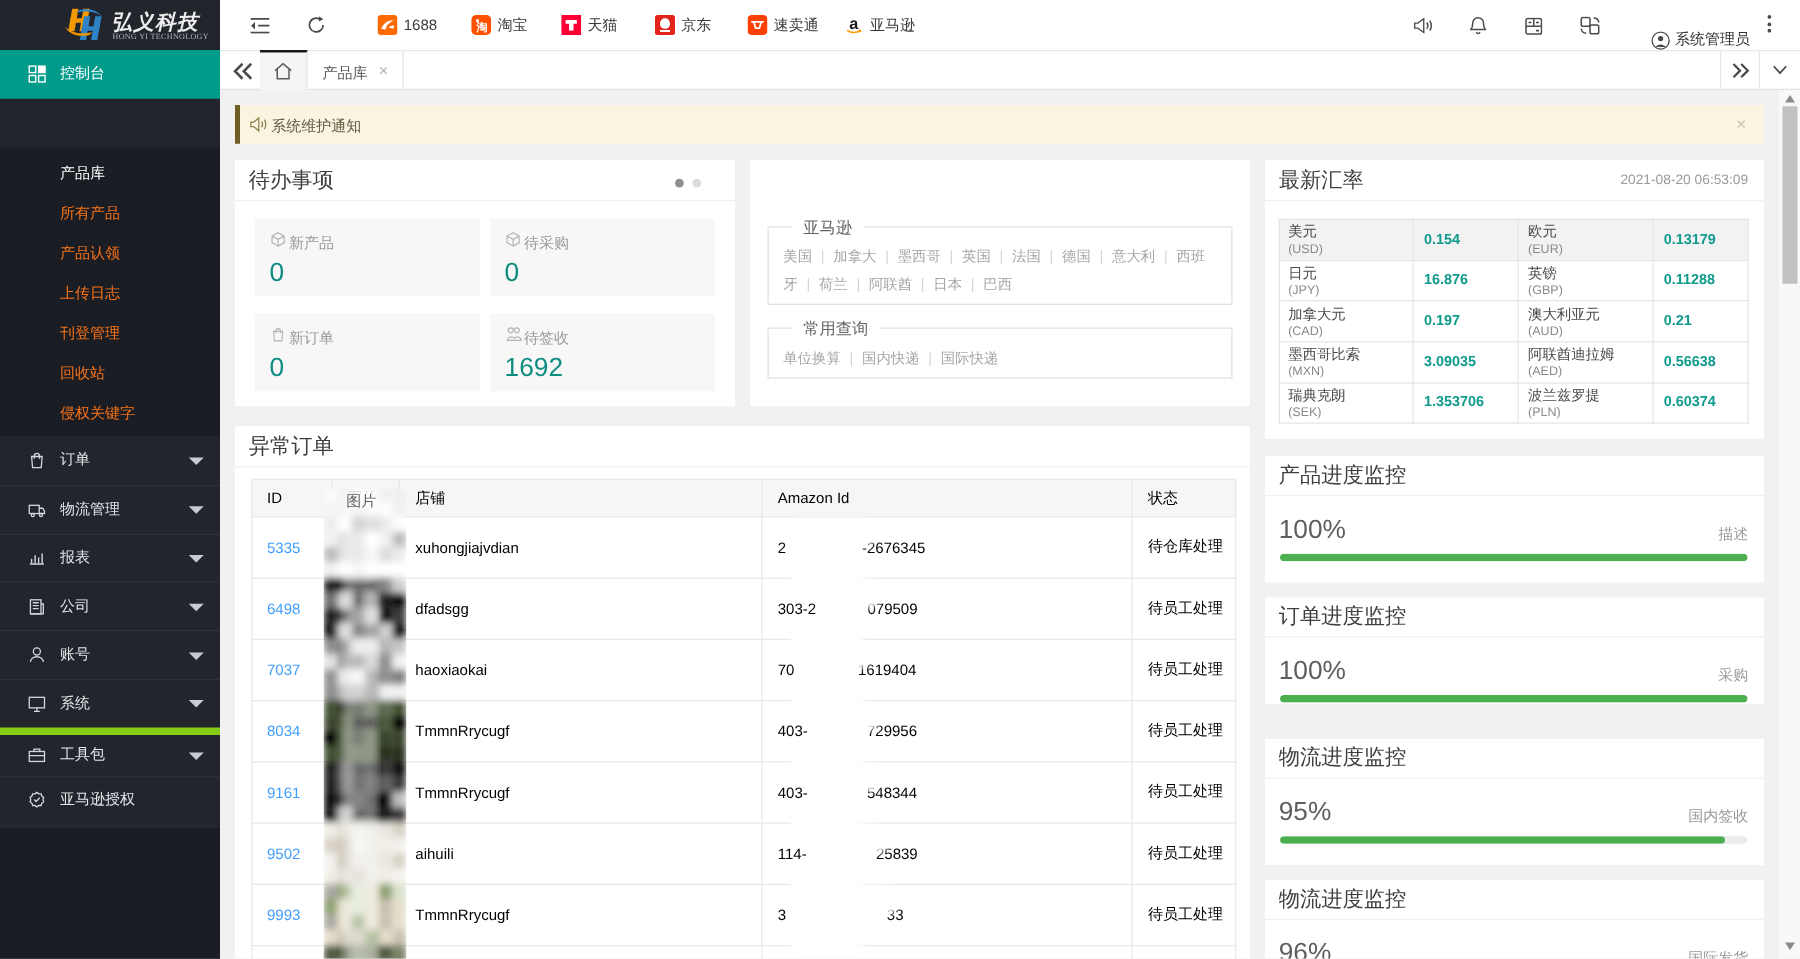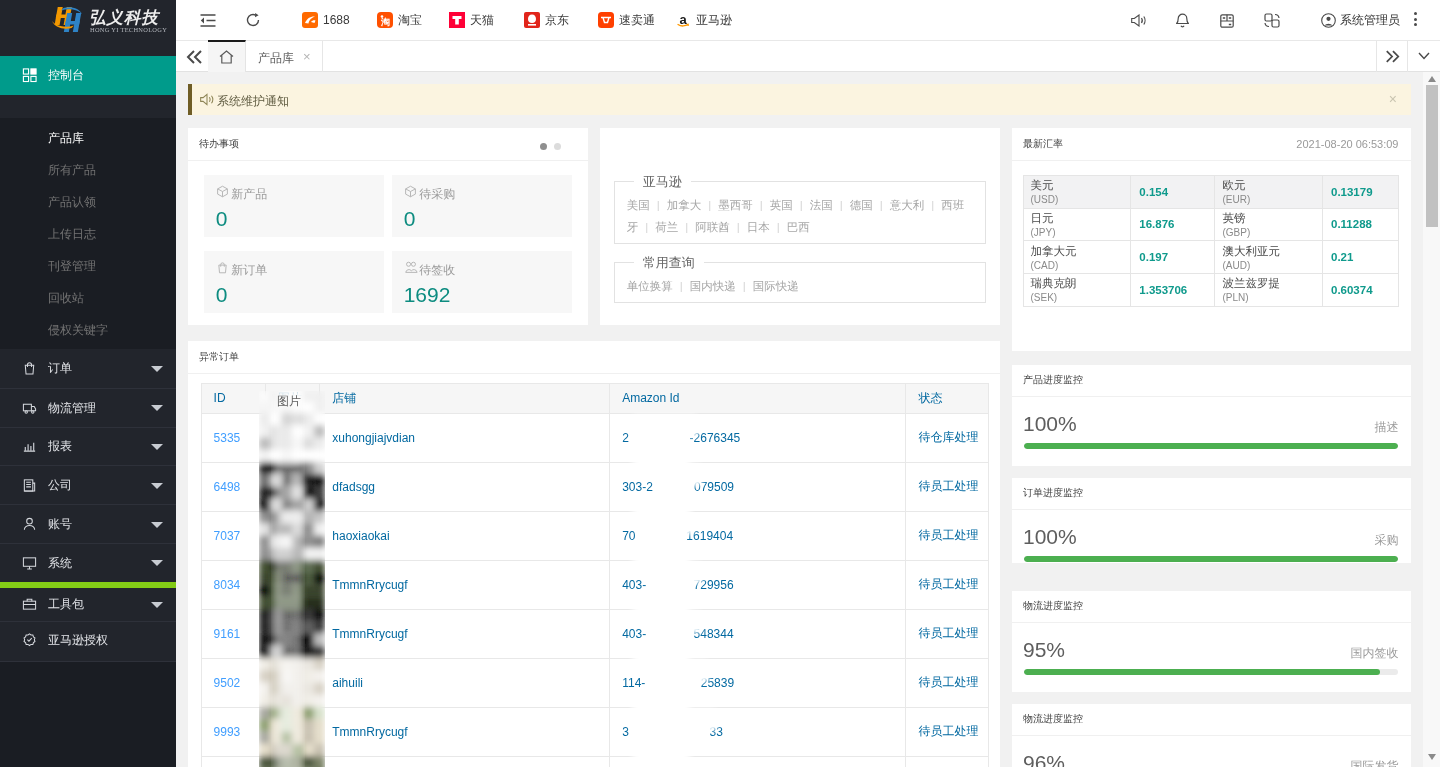--- a/index.html
+++ b/index.html
@@ -6,30 +6,30 @@
 html,body{width:1440px;height:767px;overflow:hidden;font-family:"Liberation Sans",sans-serif;background:#f1f1f1;}
 .abs{position:absolute;}
 #stage{position:relative;width:1440px;height:767px;}
 
 #sidebar{position:absolute;left:0;top:0;width:176px;height:767px;background:#22252c;}
 .mi{position:absolute;left:0;width:176px;color:#e2e4e8;font-size:12px;}
 .mi .txt{position:absolute;left:48px;top:50%;transform:translateY(-50%);}
 .mi .ic{position:absolute;left:22px;top:50%;transform:translateY(-50%);width:15px;height:15px;}
 .mi .arr{position:absolute;right:13px;top:50%;margin-top:-2.5px;width:0;height:0;border-left:6px solid transparent;border-right:6px solid transparent;border-top:6px solid #c8ccd2;}
 .mi .arrup{position:absolute;right:13px;top:50%;margin-top:-3.5px;width:0;height:0;border-left:6px solid transparent;border-right:6px solid transparent;border-bottom:6px solid #ffffff;}
-.smi{position:absolute;left:48px;color:#737373;font-size:12px;}
+.smi{position:absolute;left:48px;color:#f97316;font-size:12px;}
 
 #topbar{position:absolute;left:176px;top:0;width:1264px;height:40px;background:#fff;}
 .tbit{position:absolute;top:0;height:40px;display:flex;align-items:center;font-size:12px;color:#3a3a3a;padding-left:12px;}
 
 #tabbar{position:absolute;left:176px;top:40px;width:1264px;height:32px;background:#fff;border-bottom:1px solid #e2e2e2;border-top:1px solid #e8e8e8;}
 
 .card{position:absolute;background:#fff;}
 .chead{position:absolute;left:0;top:0;right:0;height:33px;border-bottom:1px solid #f0f0f0;}
-.ctitle{position:absolute;left:11px;top:50%;transform:translateY(-50%);font-size:10px;color:#3f3f3f;}
+.ctitle{position:absolute;left:11px;top:50%;transform:translateY(-50%);font-size:17px;color:#3f3f3f;}
 
 .sbox{position:absolute;width:180px;height:62px;background:#f7f7f7;}
 .sbox .lb{position:absolute;left:27.5px;top:11px;font-size:12px;color:#9a9a9a;}
 .sbox .num{position:absolute;left:12px;top:32px;font-size:21px;color:#0d8c80;}
 
 .fset{position:absolute;border:1px solid #e2e2e2;}
 .legend{position:absolute;top:-8px;left:19px;background:#fff;padding:0 9px;font-size:13px;color:#666;line-height:15px;}
 .lnk{color:#a6a6a6;font-size:11.5px;}
 .sep{color:#d4d4d4;margin:0 7px;}
 
@@ -38,21 +38,21 @@
 .rt .nm{padding-left:7px;}
 .rt .nm .cd{font-size:10px;color:#8a8a8a;display:block;margin-top:1px;}
 .rt .vl{padding-left:8px;color:#0f9a8c;font-weight:bold;}
 
 .pcard .pct{position:absolute;left:11px;top:47px;font-size:21px;color:#5e5e5e;}
 .pcard .plb{position:absolute;right:12.5px;top:54px;font-size:12px;color:#9a9a9a;}
 .pbar{position:absolute;left:11.5px;top:78px;width:374.8px;height:6px;border-radius:3px;background:#ebebeb;overflow:hidden;}
 .pbar .fill{position:absolute;left:0;top:0;height:6px;background:#4caf50;border-radius:3px;}
 
 .ot{position:absolute;border-collapse:collapse;table-layout:fixed;}
-.ot td,.ot th{border:1px solid #e8e8e8;font-size:12px;font-weight:normal;text-align:left;padding:0 0 0 12px;color:#0369a1;}
+.ot td,.ot th{border:1px solid #e8e8e8;font-size:12px;font-weight:normal;text-align:left;padding:0 0 0 12px;color:#000000;}
 .ot th{background:#f6f6f6;height:30px;}
 .ot td{height:49px;}
 .ot .idl{color:#409eff;}
 .ot td.aid{position:relative;}
 .ot td.aid .abs{top:50%;transform:translateY(-50%);}
 svg{display:block;}
 </style>
 </head>
 <body>
 <div id="stage">
@@ -67,21 +67,21 @@
         <rect x="41.5" y="13" width="5" height="19" fill="#2e83c6"></rect>
             <rect x="50.5" y="13" width="5" height="19" fill="#2e83c6"></rect>
             <rect x="41.5" y="21" width="14" height="3.6" fill="#2e83c6"></rect>
       </g>
       <path d="M24 21 C28 26.5 38 28 46 25.5 L43.5 28 C35 30 27 27.5 24 21 Z" fill="#f39800"></path>
       <path d="M54 14 C50 9.5 41 8 33 10.5 L35.5 8 C44 6 51.5 9 54 14 Z" fill="#2e83c6"></path>
       <text x="61" y="23" font-size="16.5" fill="#ededed" font-family="Liberation Serif,serif" font-style="italic" font-weight="bold" letter-spacing="1">弘义科技</text>
       <text x="62" y="31.5" font-size="6.4" fill="#b4b8be" font-family="Liberation Serif,serif" letter-spacing="0.3">HONG YI TECHNOLOGY</text>
     </svg>
   </div>
-  <div class="mi" style="top:56px;height:38.5px;background:#009b8b;color:#fff;">
+  <div class="mi" style="top:40px;height:38.5px;background:#009b8b;color:#fff;">
     <svg class="ic" viewBox="0 0 16 16" fill="none" stroke="#fff" stroke-width="1.2">
       <rect x="1.5" y="1.5" width="5.5" height="5.5"></rect>
           <rect x="9.5" y="1.5" width="5.5" height="5.5" fill="#fff"></rect>
       <rect x="1.5" y="9.5" width="5.5" height="5.5"></rect>
           <rect x="9.5" y="9.5" width="5.5" height="5.5"></rect>
     </svg>
     <span class="txt">控制台</span>
   </div>
   <div class="abs" id="submenu" style="left:0;top:118px;width:176px;height:231px;background:#1a1d23;">
     <div class="smi" style="top:4px;height:32px;line-height:32px;color:#fff;">产品库</div>
@@ -229,21 +229,21 @@
   <svg class="abs" style="left:1044px;top:14px;" width="14" height="14" viewBox="0 0 14 14" fill="none" stroke="#4a4a4a" stroke-width="1.2">
     <rect x="0.8" y="0.8" width="12.4" height="12.4" rx="1.5"></rect>
         <path d="M0.8 7 H13.2 M7 0.8 V7"></path>
         <path d="M2.8 4 h2.4 M8.8 4 h2.4 M8.8 10.5 h2.4" stroke-width="1.3"></path>
   </svg>
   <svg class="abs" style="left:1088px;top:13px;" width="16" height="15" viewBox="0 0 16 15" fill="none" stroke="#4a4a4a" stroke-width="1.2">
     <rect x="1" y="1" width="7" height="7" rx="1.5"></rect>
         <rect x="8" y="7" width="7" height="7" rx="1.5"></rect>
         <path d="M11 1.5 a4 4 0 0 1 4 3.5 M5 13.5 a4 4 0 0 1-4-3.5"></path>
   </svg>
-  <div class="tbit" style="left:1133px;font-size:12px;color:#333;">
+  <div class="tbit" style="left:1133px;font-size:12px;color:#333;align-items:flex-end;">
     <svg width="15" height="15" viewBox="0 0 15 15" fill="none" stroke="#4a4a4a" stroke-width="1.1">
           <circle cx="7.5" cy="7.5" r="6.8"></circle>
           <circle cx="7.5" cy="5.8" r="2.1" fill="#4a4a4a" stroke="none"></circle>
           <path d="M3.4 12.6 a4.8 4 0 0 1 8.2 0" fill="#4a4a4a" stroke="none"></path>
         </svg>
     <span style="margin-left:4px;">系统管理员</span>
   </div>
   <div class="abs" style="left:1238px;top:12px;width:3px;height:16px;">
     <div style="width:3px;height:3px;border-radius:50%;background:#4a4a4a;margin-bottom:2.5px;"></div>
     <div style="width:3px;height:3px;border-radius:50%;background:#4a4a4a;margin-bottom:2.5px;"></div>
@@ -363,20 +363,26 @@
               <td class="nm">日元<span class="cd">(JPY)</span></td>
               <td class="vl">16.876</td>
               <td class="nm">英镑<span class="cd">(GBP)</span></td>
               <td class="vl">0.11288</td>
             </tr>
       <tr style="height:32.7px;">
               <td class="nm">加拿大元<span class="cd">(CAD)</span></td>
               <td class="vl">0.197</td>
               <td class="nm">澳大利亚元<span class="cd">(AUD)</span></td>
               <td class="vl">0.21</td>
+            </tr>
+      <tr style="height:32.7px;">
+              <td class="nm">墨西哥比索<span class="cd">(MXN)</span></td>
+              <td class="vl">3.09035</td>
+              <td class="nm">阿联酋迪拉姆<span class="cd">(AED)</span></td>
+              <td class="vl">0.56638</td>
             </tr>
       <tr style="height:32.7px;">
               <td class="nm">瑞典克朗<span class="cd">(SEK)</span></td>
               <td class="vl">1.353706</td>
               <td class="nm">波兰兹罗提<span class="cd">(PLN)</span></td>
               <td class="vl">0.60374</td>
             </tr>
     </tbody>
         </table>
   </div>

